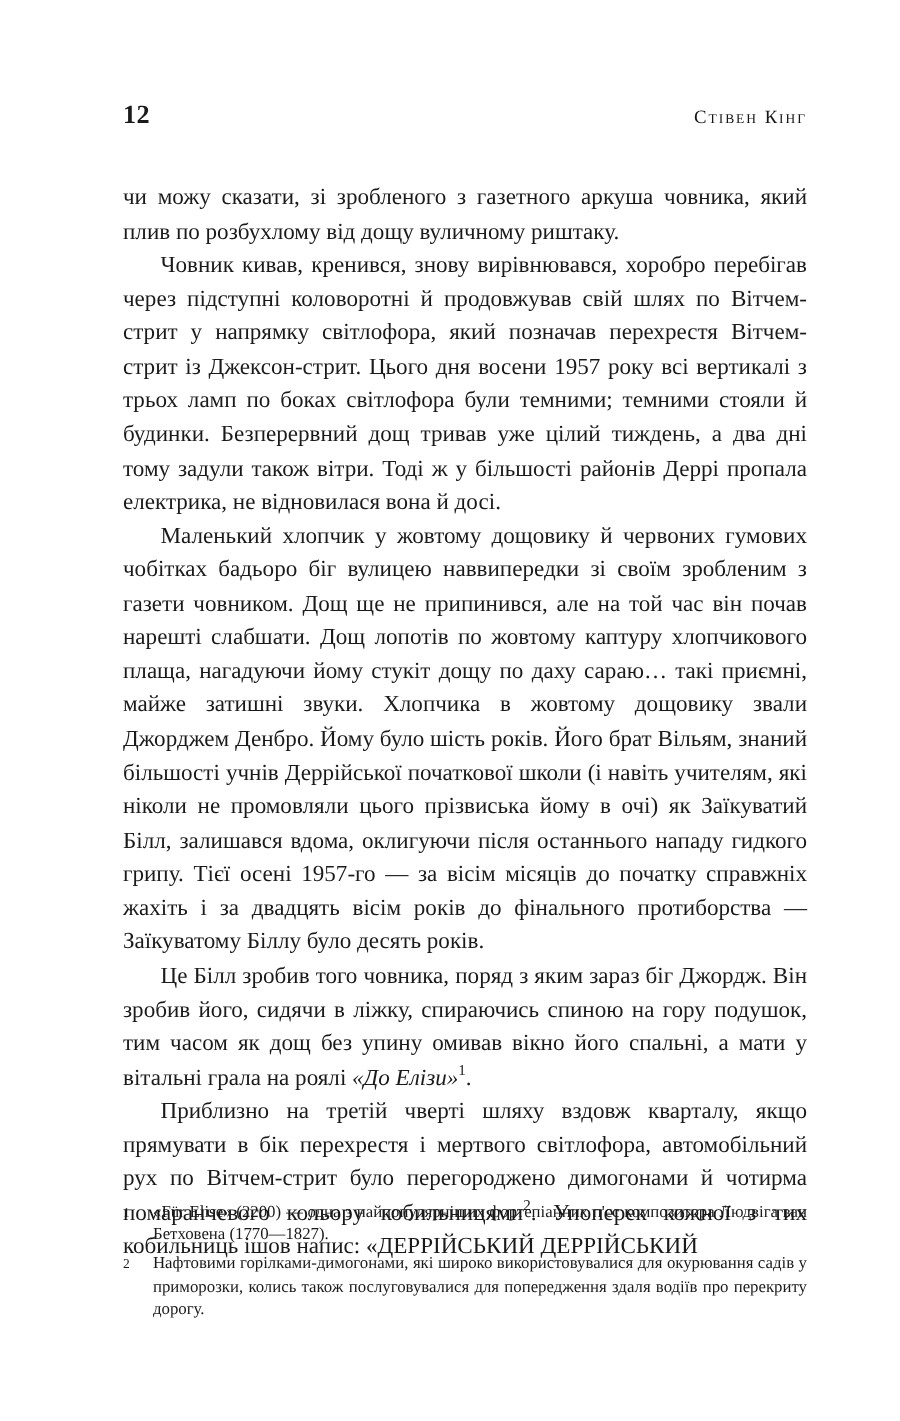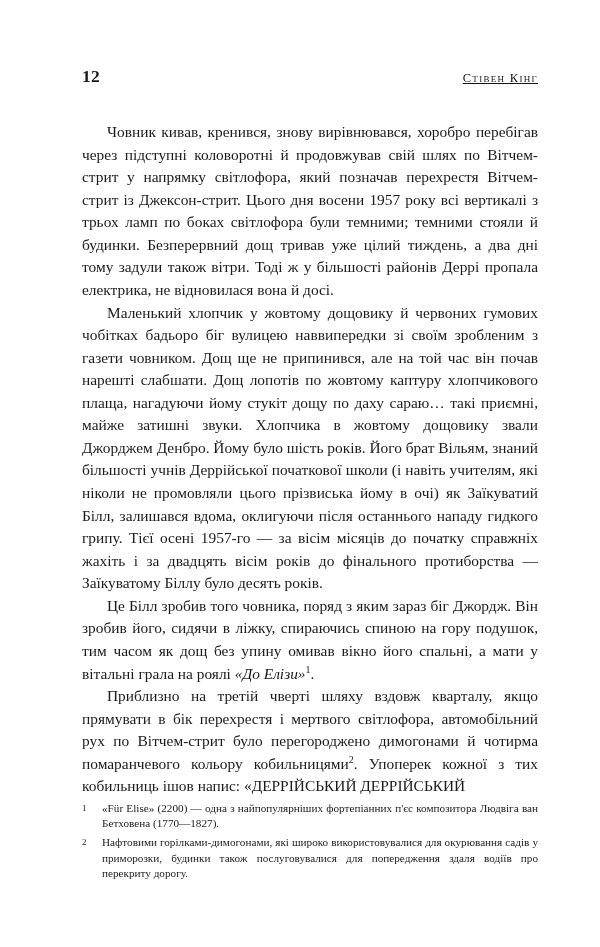--- a/index.html
+++ b/index.html
@@ -34,21 +34,20 @@
     font-size: 17.5px;
     font-weight: bold;
     letter-spacing: 0.2px;
   }
   .head-title {
     font-family: "Liberation Serif", serif;
     font-size: 12.5px;
     font-variant: small-caps;
     letter-spacing: 1.3px;
     color: #151515;
-    text-decoration: underline;
   }
   .body-text {
     font-size: 15.4px;
     line-height: 1.465;
     text-align: justify;
     text-justify: inter-word;
     hyphens: manual;
   }
   .body-text p {
     margin: 0;
@@ -99,31 +98,32 @@
 <body>
 
 <div class="page">
 
   <div class="running-head">
     <span class="folio">12</span>
     <span class="head-title">Стівен Кінг</span>
   </div>
 
   <div class="body-text">
+    <p class="noindent">чи можу сказати, зі зробленого з газетного аркуша човника, який плив по розбухлому від дощу вуличному риштаку.</p>
     <p>Човник кивав, кренився, знову вирівнювався, хоробро перебігав через підступні коловоротні й продовжував свій шлях по Вітчем-стрит у напрямку світлофора, який позначав перехрестя Вітчем-стрит із Джексон-стрит. Цього дня восени 1957 року всі вертикалі з трьох ламп по боках світлофора були темними; темними стояли й будинки. Безперервний дощ тривав уже цілий тиждень, а два дні тому задули також вітри. Тоді ж у більшості районів Деррі пропала електрика, не відновилася вона й досі.</p>
     <p>Маленький хлопчик у жовтому дощовику й червоних гумових чобітках бадьоро біг вулицею наввипередки зі своїм зробленим з газети човником. Дощ ще не припинився, але на той час він почав нарешті слабшати. Дощ лопотів по жовтому каптуру хлопчикового плаща, нагадуючи йому стукіт дощу по даху сараю… такі приємні, майже затишні звуки. Хлопчика в жовтому дощовику звали Джорджем Денбро. Йому було шість років. Його брат Вільям, знаний більшості учнів Деррійської початкової школи (і навіть учителям, які ніколи не промовляли цього прізвиська йому в очі) як Заїкуватий Білл, залишався вдома, оклигуючи після останнього нападу гидкого грипу. Тієї осені 1957-го — за вісім місяців до початку справжніх жахіть і за двадцять вісім років до фінального протиборства — Заїкуватому Біллу було десять років.</p>
     <p><span>Це Білл зробив того човника, поряд з яким зараз біг Джордж. Він зробив його, сидячи в ліжку, спираючись спиною на гору подушок, тим часом як дощ без упину омивав вікно його спальні, а мати у вітальні грала на роялі </span><em>«До Елізи»</em><span class="fn-ref">1</span><span>.</span></p>
     <p><span>Приблизно на третій чверті шляху вздовж кварталу, якщо прямувати в бік перехрестя і мертвого світлофора, автомобільний рух по Вітчем-стрит було перегороджено димогонами й чотирма помаранчевого кольору кобильницями</span><span class="fn-ref">2</span><span>. Упоперек кожної з тих кобильниць ішов напис: «ДЕРРІЙСЬКИЙ ДЕРРІЙСЬКИЙ</span></p>
   </div>
 
   <div class="footnotes">
     <div class="rule"></div>
     <div class="fn">
       <span class="fn-num">1</span>
       <span class="fn-body">«Für Elise» (2200) — одна з найпопулярніших фортепіанних п'єс композитора Людвіга ван Бетховена (1770—1827).</span>
     </div>
     <div class="fn">
       <span class="fn-num">2</span>
-      <span class="fn-body">Нафтовими горілками-димогонами, які широко використовувалися для окурювання садів у приморозки, будинки також послуговувалися для попередження здаля водіїв про перекриту дорогу.</span>
+      <span class="fn-body">Нафтовими горілками-димогонами, які широко використовувалися для окурювання садів у приморозки, колись також послуговувалися для попередження здаля водіїв про перекриту дорогу.</span>
     </div>
   </div>
 
 </div>
 
 </body></html>

